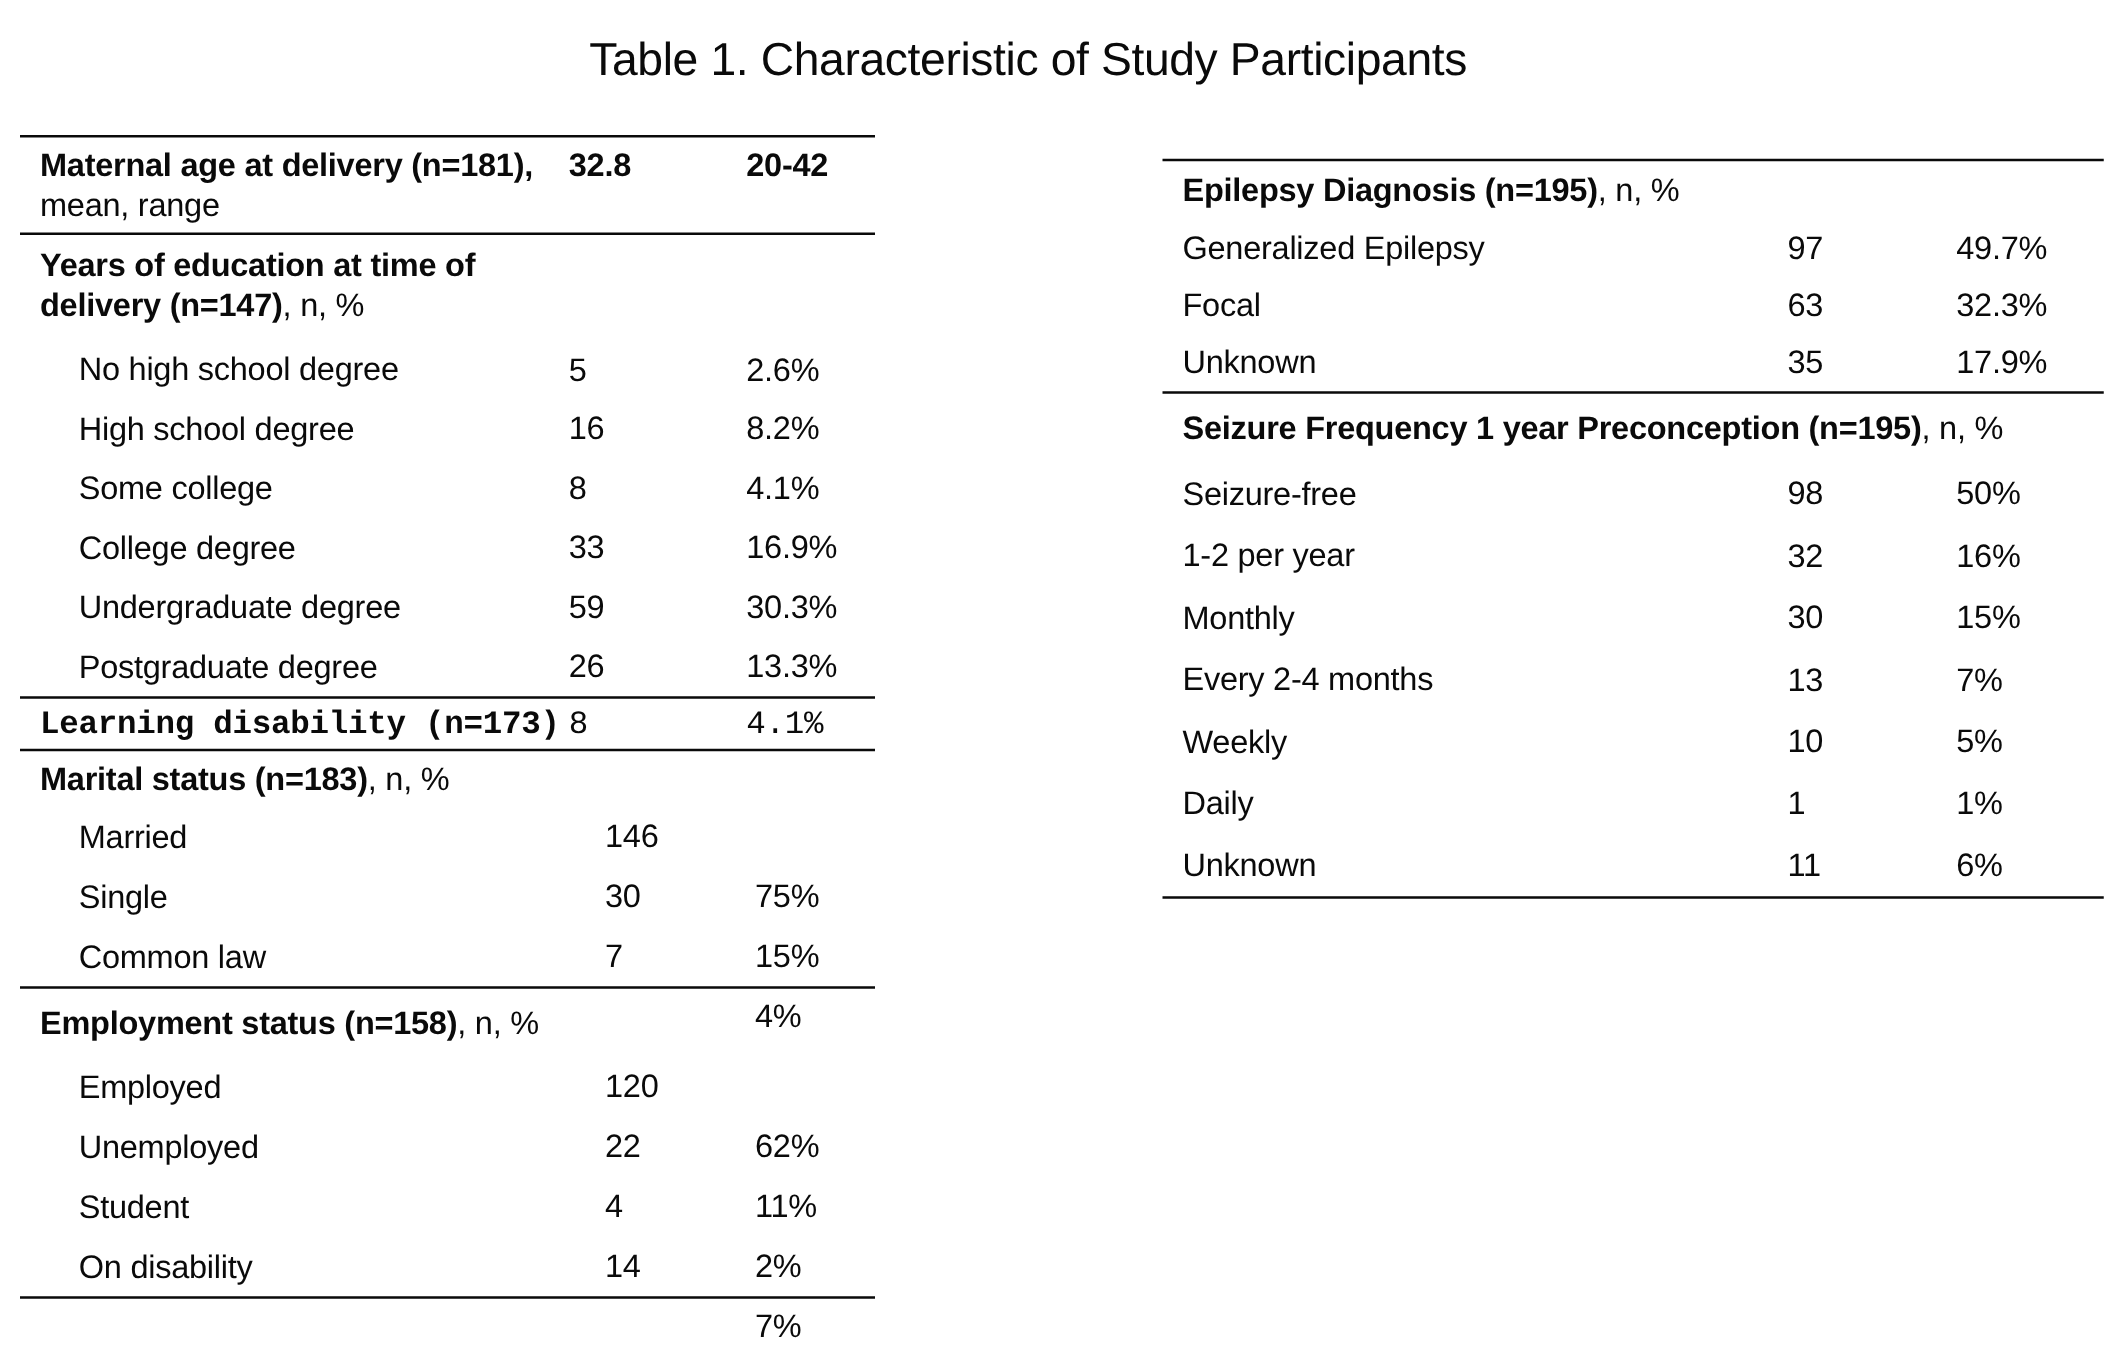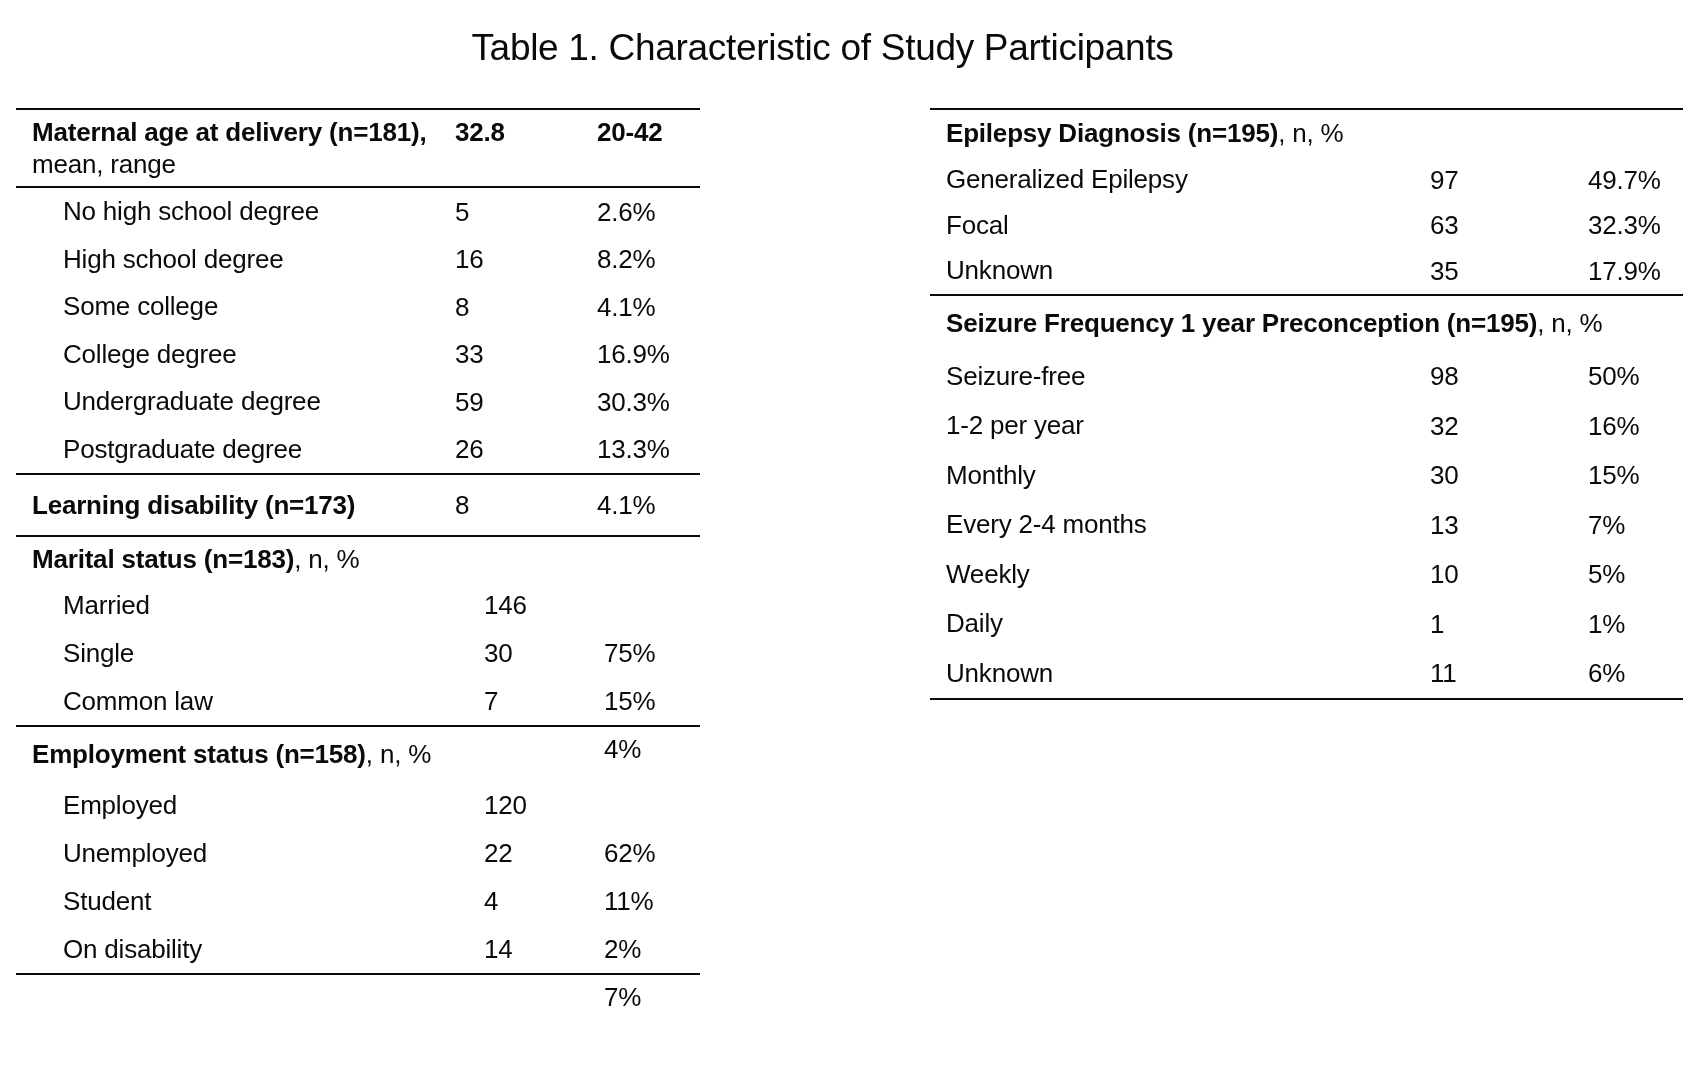--- a/index.html
+++ b/index.html
@@ -22,21 +22,21 @@
   }
   .data-table {
     position: absolute;
     top: 108px;
     border-top: 2.5px solid #0a0a0a;
     border-bottom: 2.5px solid #0a0a0a;
     font-size: 26px;
     letter-spacing: -0.2px;
   }
   .left-table  { left: 16px;  width: 684px; }
-  .right-table { left: 930px; width: 753px; }
+  .right-table { left: 930px; width: 753px; margin-top: 19px; }
 
   .block { border-bottom: 2.5px solid #0a0a0a; }
   .block:last-child { border-bottom: none; }
 
   .row {
     position: relative;
     display: flex;
     align-items: center;
     box-sizing: border-box;
   }
@@ -67,27 +67,27 @@
     transform: translateY(-50%);
     white-space: nowrap;
   }
   #sec-maternal .val { top: 7px; transform: none; font-weight: 700; }
 
   #sec-maternal .v1, #sec-education .v1, #sec-learning .v1 { left: 439px; }
   #sec-maternal .v2, #sec-education .v2, #sec-learning .v2 { left: 581px; }
   #sec-marital .v1, #sec-employment .v1 { left: 468px; }
   #sec-marital .v2, #sec-employment .v2 { left: 588px; margin-top: 48px; }
   .right-table .v1 { left: 500px; }
-  .right-table .v2 { left: 658px; text-align: center; }
+  .right-table .v2 { left: 635px; text-align: center; }
 
   
   #sec-maternal .row            { height: 76px;  }
   #sec-education .row.header    { height: 84px;  }
   #sec-education .row.item      { height: 47.5px;}
-  #sec-learning .row            { height: 60px;  }
+  #sec-learning .row            { height: 40px; font-family: Liberation Mono, monospace;  }
   #sec-marital .row.header      { height: 44px;  }
   #sec-marital .row.item        { height: 48px;  }
   #sec-employment .row.header   { height: 54px;  }
   #sec-employment .row.item     { height: 48px;  }
   #sec-epilepsy .row.header     { height: 47px;  }
   #sec-epilepsy .row.item       { height: 45.5px;}
   #sec-seizure .row.header      { height: 56px; text-align: right;  }
   #sec-seizure .row.item        { height: 49.5px;}
 </style>
 </head>
@@ -97,20 +97,23 @@
 
 <div class="data-table left-table">
     <div class="block" id="sec-maternal">
       <div class="row header-row">
         <div class="label"><b>Maternal age at delivery (n=181),</b><span> mean, range</span></div>
         <span class="val v1">32.8</span>
         <span class="val v2">20-42</span>
       </div>
     </div>
     <div class="block" id="sec-education">
+      <div class="row header">
+        <div class="label"><b>Years of education at time of delivery (n=147)</b><span>, n, %</span></div>
+      </div>
       <div class="row item">
         <div class="label">No high school degree</div>
         <span class="val v1">5</span>
         <span class="val v2">2.6%</span>
       </div>
       <div class="row item">
         <div class="label">High school degree</div>
         <span class="val v1">16</span>
         <span class="val v2">8.2%</span>
       </div>

